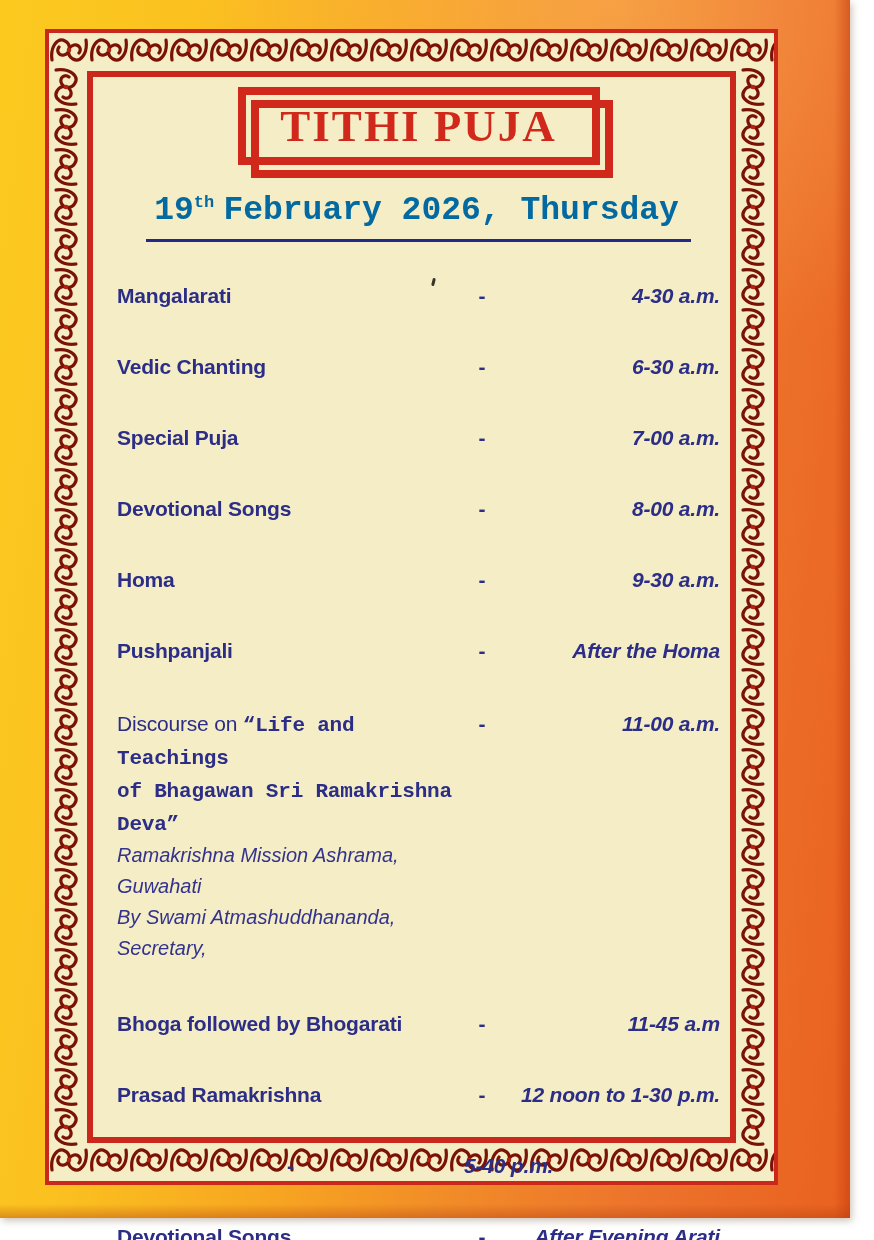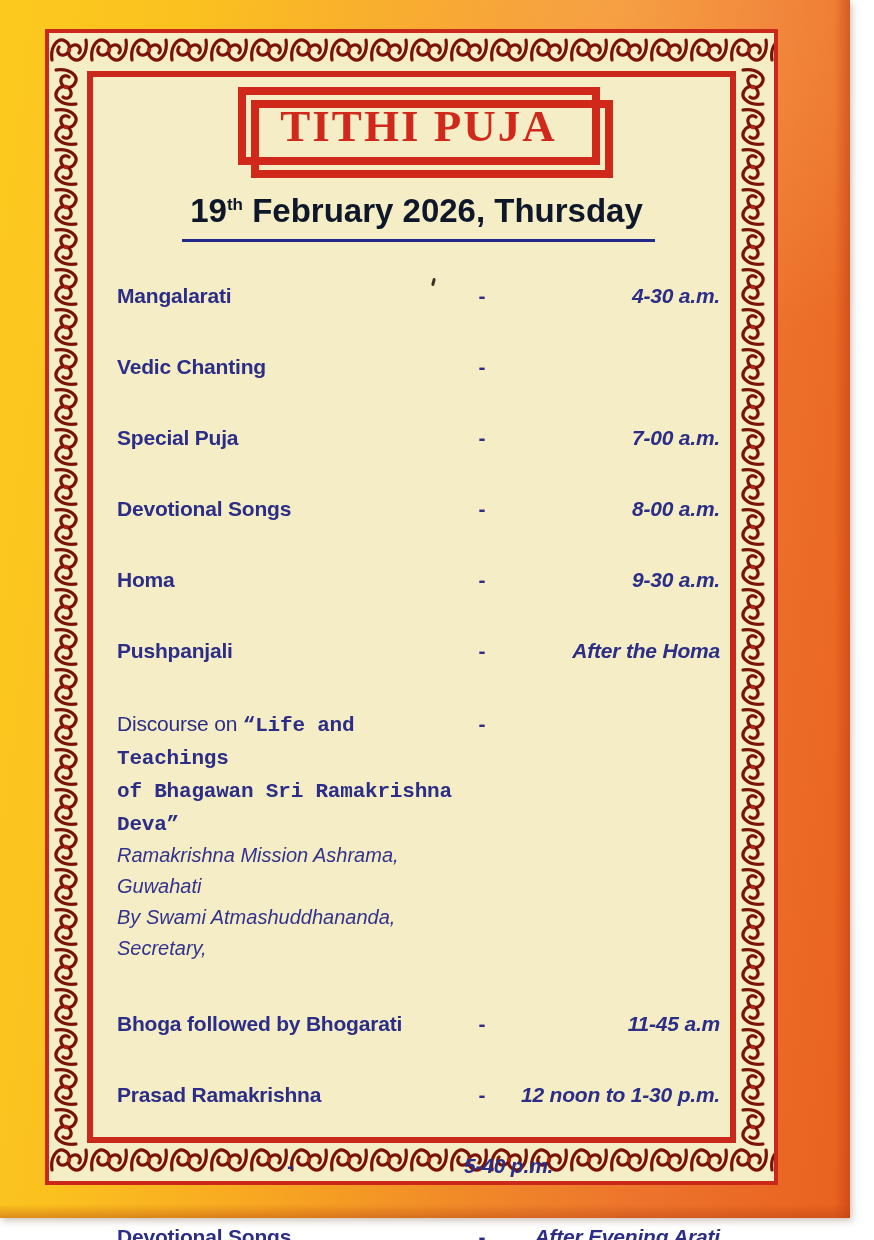--- a/index.html
+++ b/index.html
@@ -42,22 +42,22 @@
     content:"";position:absolute;inset:-8px;transform:translate(13px,13px);
     border:8px solid #d0281b;z-index:-1;
   }
   .title-text{
     font-family:"Liberation Serif",serif;font-weight:bold;font-size:45px;
     line-height:62px;letter-spacing:2px;color:#d0281b;
   }
 
   .date-row{text-align:center;margin-top:26px;}
   .date-underline{
-    display:inline-block;font-family:Liberation Sans, sans-serif;font-weight:bold;
-    font-size:33px;line-height:40px;color:#0f172a;
+    display:inline-block;font-family:Liberation Mono, monospace;font-weight:bold;
+    font-size:33px;line-height:40px;color:#0369a1;
     border-bottom:3px solid #22298b;padding:0 12px 8px 8px;
   }
   .date-underline sup{font-size:17px;vertical-align:super;line-height:0;}
   .date-rest{margin-left:0.28em;}
 
   .schedule{margin-top:40px;}
   .row{
     display:grid;grid-template-columns:1fr 36px 220px;align-items:baseline;
     font-size:21px;font-weight:bold;line-height:27px;letter-spacing:-0.2px;
     margin-bottom:44px;
@@ -126,20 +126,21 @@
 
           <div class="row">
             <span class="ev">Mangalarati</span>
             <span class="sep">-</span>
             <span class="tm">4-30 a.m.</span>
           </div>
 
           <div class="row">
             <span class="ev">Vedic Chanting</span>
             <span class="sep">-</span>
+            <span class="tm">6-30 a.m.</span>
           </div>
 
           <div class="row">
             <span class="ev">Special Puja</span>
             <span class="sep">-</span>
             <span class="tm">7-00 a.m.</span>
           </div>
 
           <div class="row">
             <span class="ev">Devotional Songs</span>
@@ -155,20 +156,21 @@
 
           <div class="row">
             <span class="ev">Pushpanjali</span>
             <span class="sep">-</span>
             <span class="tm">After the Homa</span>
           </div>
 
           <div class="row discourse">
             <span class="ev"><span>Discourse on </span><b>“Life and Teachings</b><br><b>of Bhagawan Sri Ramakrishna Deva”</b><span class="byline">Ramakrishna Mission Ashrama, Guwahati</span><span class="byline">By Swami Atmashuddhananda, Secretary,</span></span>
             <span class="sep">-</span>
+            <span class="tm">11-00 a.m.</span>
           </div>
 
           <div class="row">
             <span class="ev">Bhoga followed by Bhogarati</span>
             <span class="sep">-</span>
             <span class="tm">11-45 a.m</span>
           </div>
 
           <div class="row">
             <span class="ev">Prasad Ramakrishna</span>

